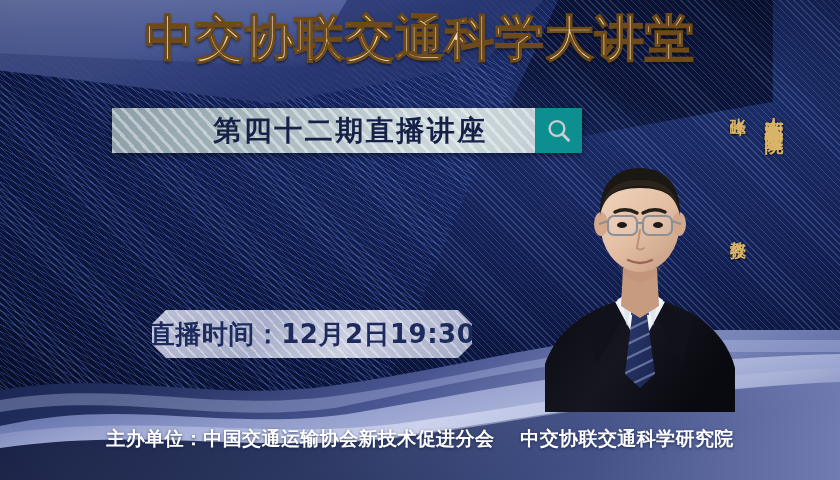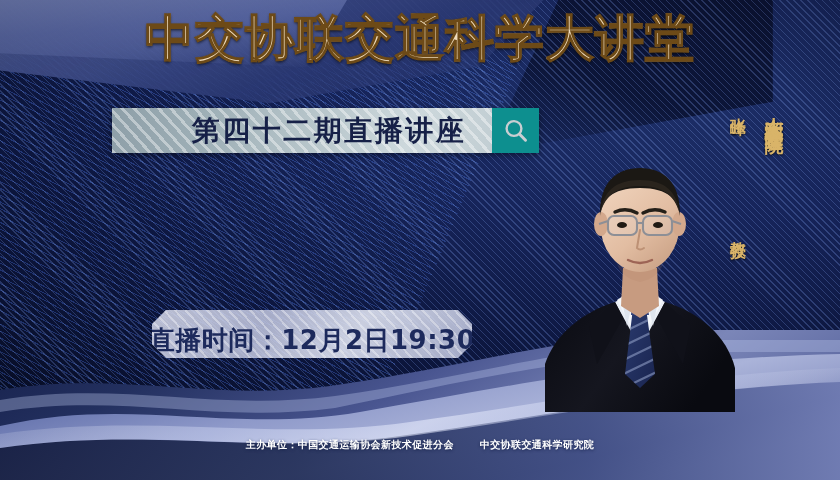--- a/index.html
+++ b/index.html
@@ -86,21 +86,21 @@
     font-weight:bold;
     letter-spacing:1px;
     color:#efdcbd;
     -webkit-text-stroke:1.2px #6d4a17;
     text-shadow:0 2px 3px rgba(0,0,0,.55), 0 0 2px rgba(90,60,20,.9);
     white-space:nowrap;
   }
 
   
   .sub-banner{
-    position:absolute;left:112px;top:108px;height:45px;width:427px;
+    position:absolute;left:112px;top:108px;height:45px;width:470px;
     display:flex;align-items:stretch;
     box-shadow:0 2px 6px rgba(0,0,0,.45);
   }
   .sub-banner-body{
     position:relative;flex:1;
     background:linear-gradient(100deg,#8e9fa8 0%,#9fb0b7 26%,#b9c7cc 55%,#cdd8dc 78%,#c2ced3 100%);
     display:flex;align-items:center;justify-content:center;
     overflow:hidden;
   }
   .sub-banner-body::after{
@@ -138,21 +138,21 @@
     background:linear-gradient(180deg,#e0ae3d 0%,#c88c1c 48%,#a5700f 100%);
     -webkit-background-clip:text;background-clip:text;
     -webkit-text-fill-color:transparent;
   }
 
   
   .time-pill{
     position:absolute;left:152px;top:310px;width:320px;height:48px;
     background:linear-gradient(125deg,rgba(215,218,235,.86) 0%,rgba(196,201,226,.84) 35%,rgba(222,226,240,.90) 62%,rgba(186,192,219,.86) 100%);
     clip-path:polygon(14px 0,calc(100% - 14px) 0,100% 14px,100% calc(100% - 14px),calc(100% - 14px) 100%,14px 100%,0 calc(100% - 14px),0 14px);
-    display:flex;align-items:flex-end;justify-content:center;
+    display:flex;align-items:center;justify-content:center;
     box-shadow:0 3px 9px rgba(0,0,0,.5);
     overflow:hidden;
   }
   .time-pill::before{
     content:"";position:absolute;inset:0;
     background-image:repeating-linear-gradient(48deg,
       rgba(255,255,255,0.34) 0px,
       rgba(255,255,255,0.34) 2px,
       rgba(0,0,0,0) 2px,
       rgba(0,0,0,0) 8px);
@@ -185,21 +185,21 @@
   .vtext-title{
     right:92px;top:228px;
     font-size:16px;letter-spacing:2px;
   }
 
   
   .footer{
     position:absolute;left:0;right:0;bottom:28px;
     text-align:center;
     font-family:"DejaVu Sans","Liberation Sans",sans-serif;
-    font-size:10px;font-weight:bold;color:#ffffff;
+    font-size:19px;font-weight:bold;color:#ffffff;
     letter-spacing:.4px;
     text-shadow:0 1px 3px rgba(20,30,70,.85);
     white-space:nowrap;
   }
   .footer .gap{display:inline-block;width:26px;}
 </style>
 </head>
 <body>
 
 <div id="poster">

